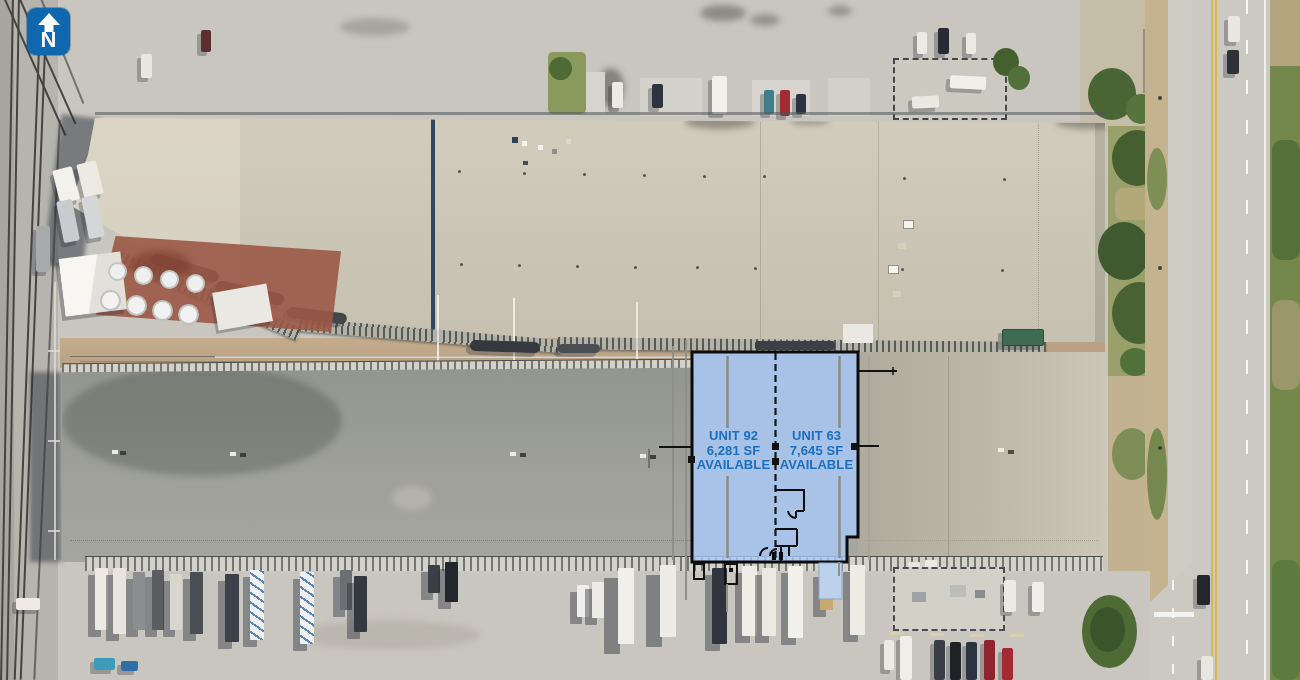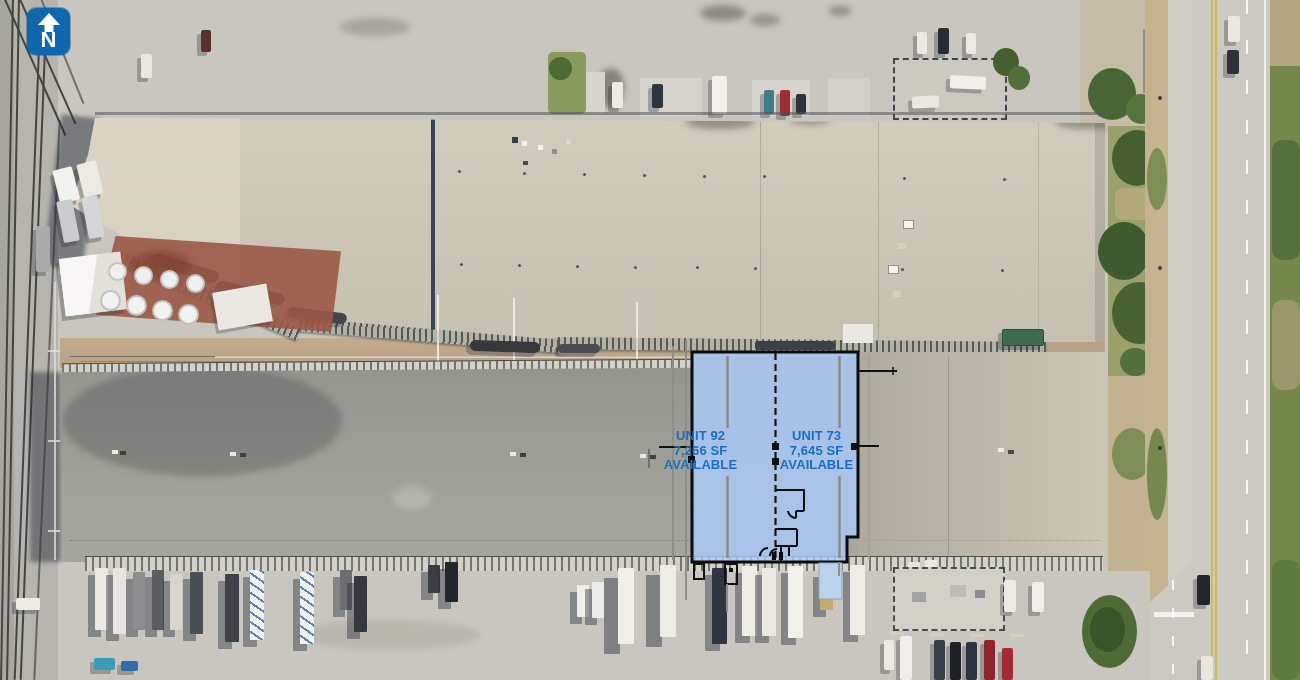--- a/index.html
+++ b/index.html
@@ -283,30 +283,30 @@
 
     <rect x="694" y="564" width="10" height="15" fill="none" stroke="#111" stroke-width="2"></rect>
     <rect x="725" y="564" width="12" height="20" fill="none" stroke="#111" stroke-width="2"></rect>
     <rect x="729" y="568" width="4" height="4" fill="#111"></rect>
     <rect x="819" y="563" width="23" height="36" fill="#bcd2ec" stroke="#8fa6c4" stroke-width="1"></rect>
     <line x1="686" y1="562" x2="686" y2="600" stroke="#8f8f88" stroke-width="2"></line>
     <line x1="727" y1="584" x2="727" y2="612" stroke="#8f8f88" stroke-width="2"></line>
     <line x1="839" y1="562" x2="839" y2="576" stroke="#8f8f88" stroke-width="2"></line>
   </svg>
 
-  <div class="a" style="left:659px;top:352px;width:83px;height:210px;">
+  <div class="a" style="left:692px;top:352px;width:83px;height:210px;">
     <div class="ulabel" style="left:0;top:77px;width:83px;">
       <div>UNIT 92</div>
-      <div>7,266 SF</div>
+      <div>6,281 SF</div>
       <div>AVAILABLE</div>
     </div>
   </div>
   <div class="a" style="left:775px;top:352px;width:83px;height:210px;">
     <div class="ulabel" style="left:0;top:77px;width:83px;">
-      <div>UNIT 73</div>
+      <div>UNIT 63</div>
       <div>7,645 SF</div>
       <div>AVAILABLE</div>
     </div>
   </div>
 
   <div class="a" style="left:27px;top:8px;width:43px;height:47px;background:#0f67ae;border-radius:9px;box-shadow:0 0 0 1px rgba(20,60,100,.35);">
     <div class="a" style="left:50%;top:5px;transform:translateX(-50%);width:0;height:0;border-left:11px solid transparent;border-right:11px solid transparent;border-bottom:12px solid #fff;"></div>
     <div class="a" style="left:50%;top:17px;transform:translateX(-50%);width:9px;height:7px;background:#fff;"></div>
     <div class="a" style="left:0;top:19px;width:100%;text-align:center;font-weight:bold;font-size:22px;line-height:26px;color:#fff;">N</div>
   </div>

